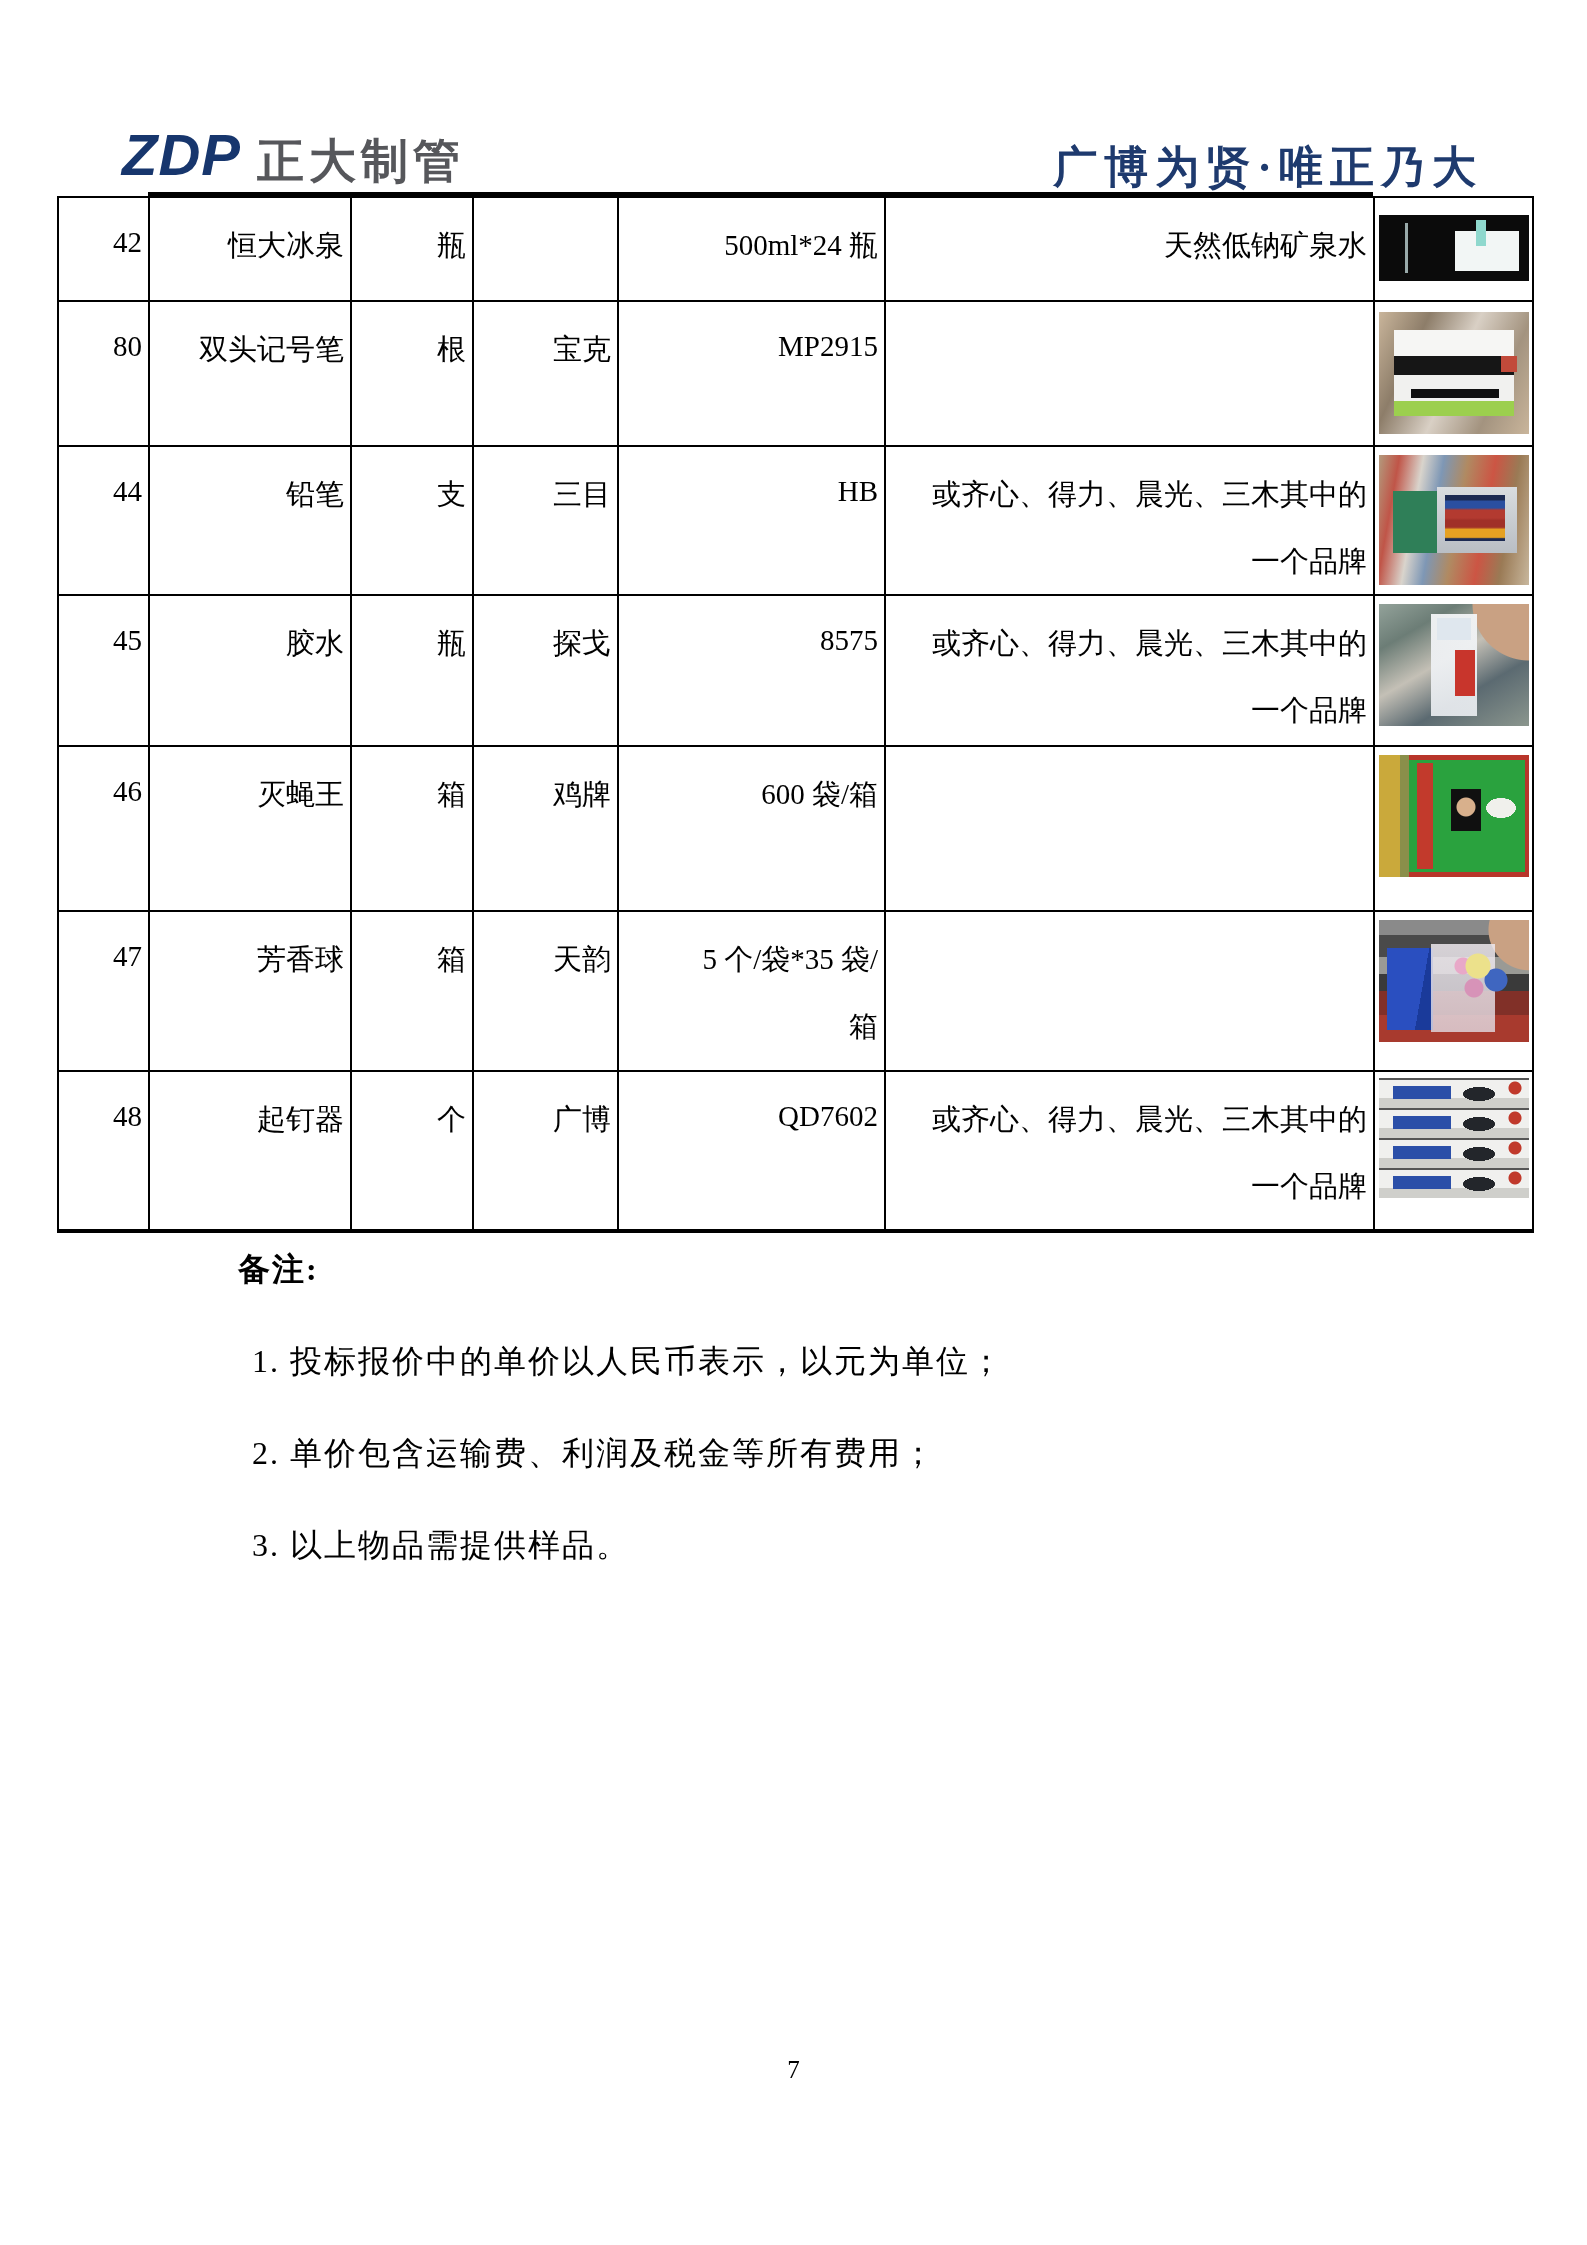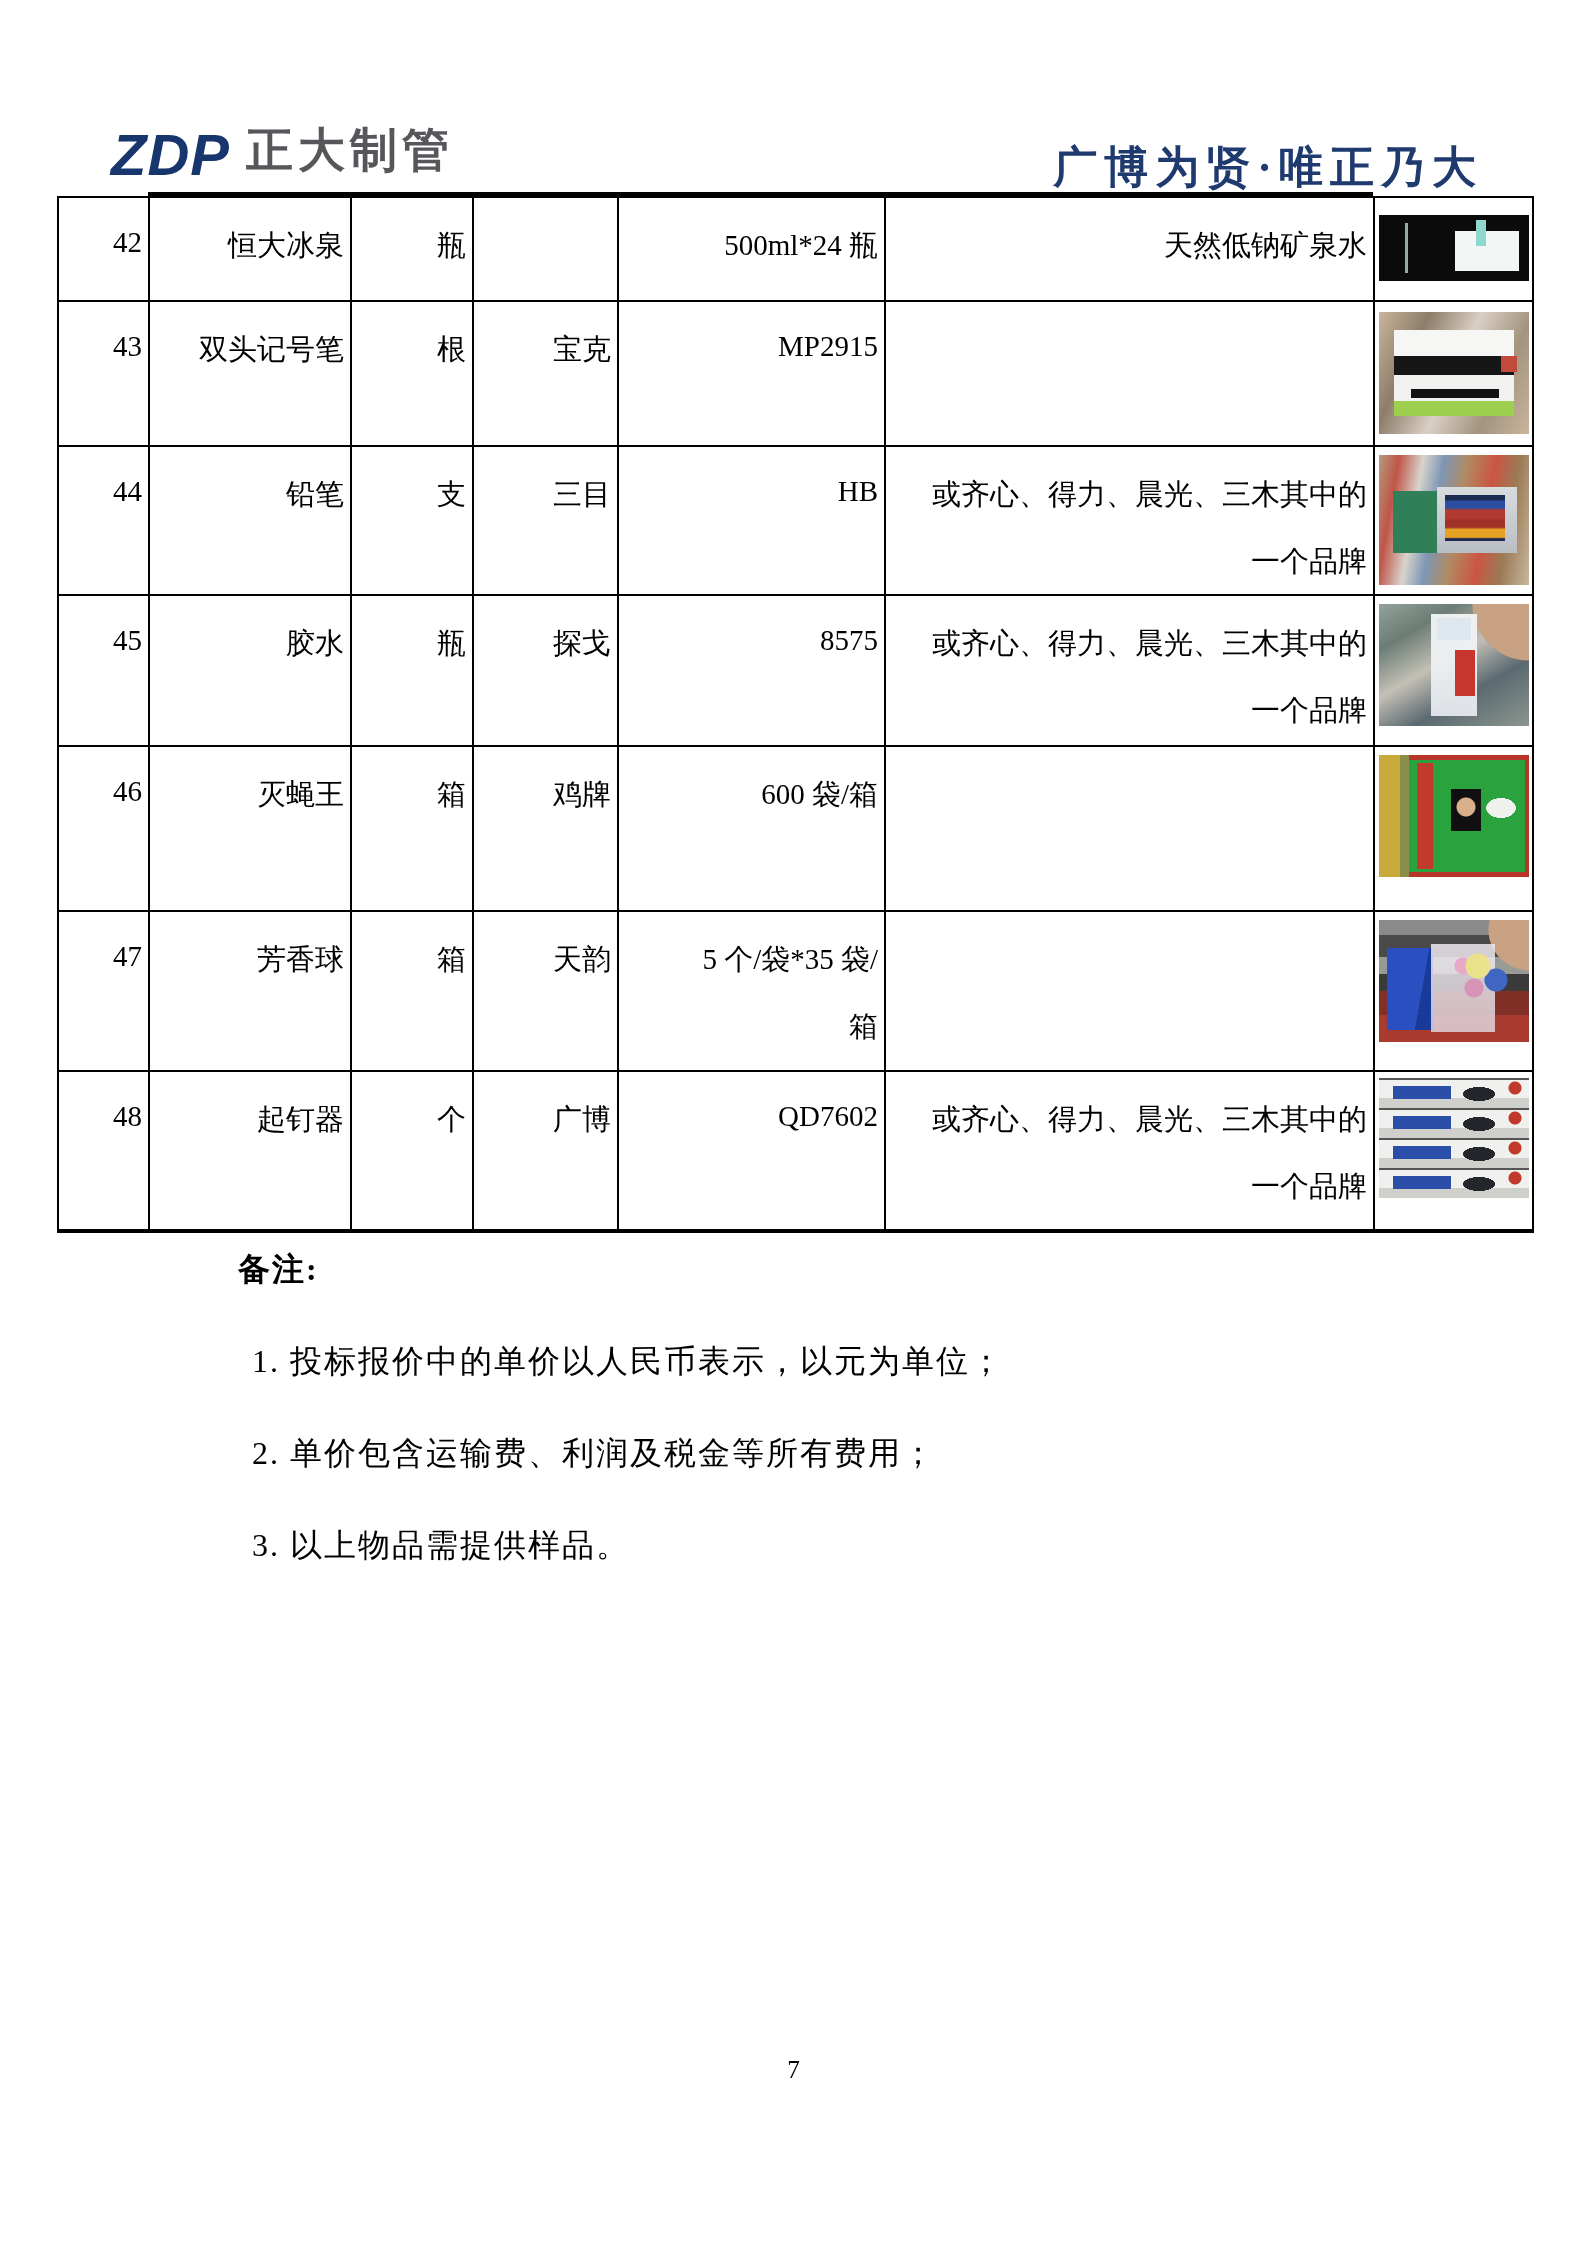--- a/index.html
+++ b/index.html
@@ -1,20 +1,20 @@
 <!DOCTYPE html>
 <html><head>
 <meta charset="utf-8">
 <style>
   html,body{margin:0;padding:0;background:#888;}
   .page{position:relative;width:1587px;height:2245px;background:#fff;margin:0 auto;
         font-family:"Liberation Serif","DejaVu Serif",serif;color:#000;overflow:hidden;}
 
   
-  .logo{position:absolute;left:111px;top:126px;display:flex;align-items:flex-start;white-space:nowrap;}
+  .logo{position:absolute;left:122px;top:126px;display:flex;align-items:flex-end;white-space:nowrap;}
   .logo .zdp{font-family:"Liberation Sans","DejaVu Sans",sans-serif;font-style:italic;font-weight:800;
              font-size:58px;letter-spacing:1px;line-height:1;}
   .logo .cname{font-family:"Liberation Sans","DejaVu Sans",sans-serif;font-weight:700;font-size:47px;
              letter-spacing:5px;margin-left:16px;line-height:1;}
   .slogan{position:absolute;right:104px;top:138px;font-size:44px;font-weight:700;
           letter-spacing:7px;white-space:nowrap;}
 
   
   .sheet{position:absolute;left:57px;top:196px;border-collapse:collapse;table-layout:fixed;}
   .sheet td{border:2px solid #000;text-align:right;vertical-align:top;
@@ -121,21 +121,21 @@
         <td>恒大冰泉</td>
         <td>瓶</td>
         <td></td>
         <td>500ml*24 瓶</td>
         <td>天然低钠矿泉水</td>
         <td class="photo-cell">
           <div class="photo p42"></div>
         </td>
       </tr>
       <tr style="height:145px">
-        <td>43</td>
+        <td>80</td>
         <td>双头记号笔</td>
         <td>根</td>
         <td>宝克</td>
         <td>MP2915</td>
         <td></td>
         <td class="photo-cell">
           <div class="photo p43"></div>
         </td>
       </tr>
       <tr style="height:128px">

